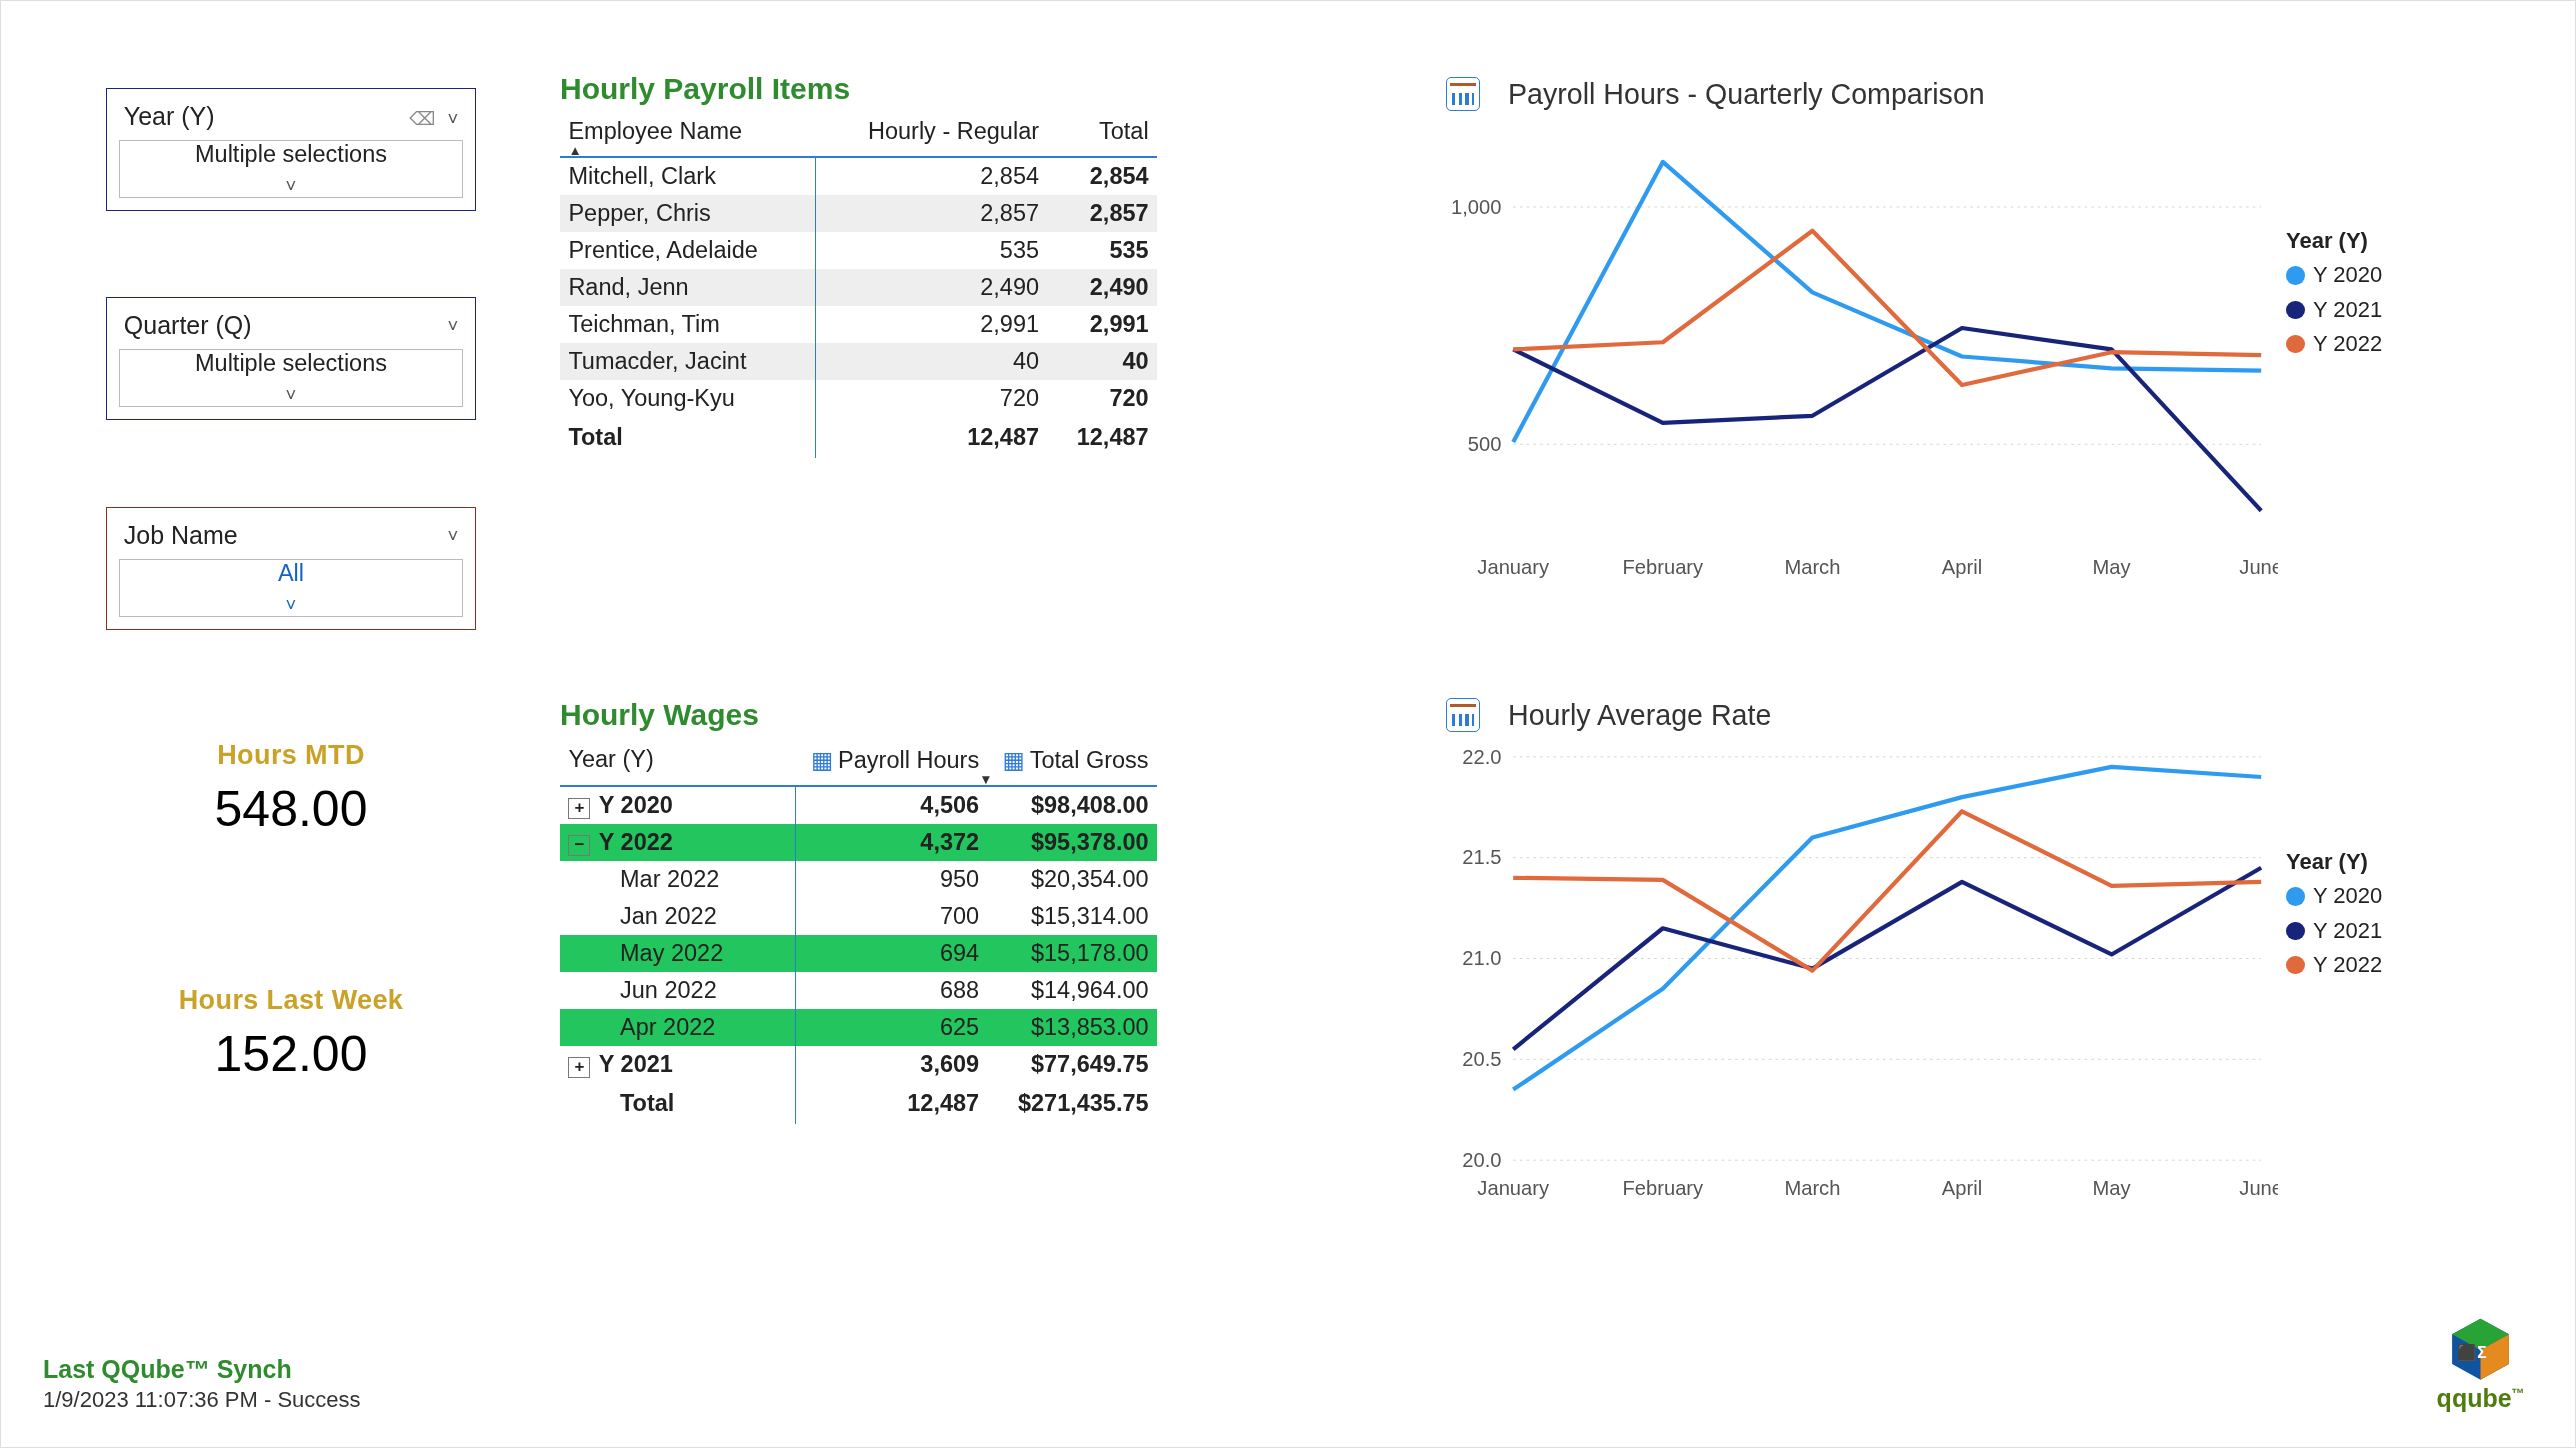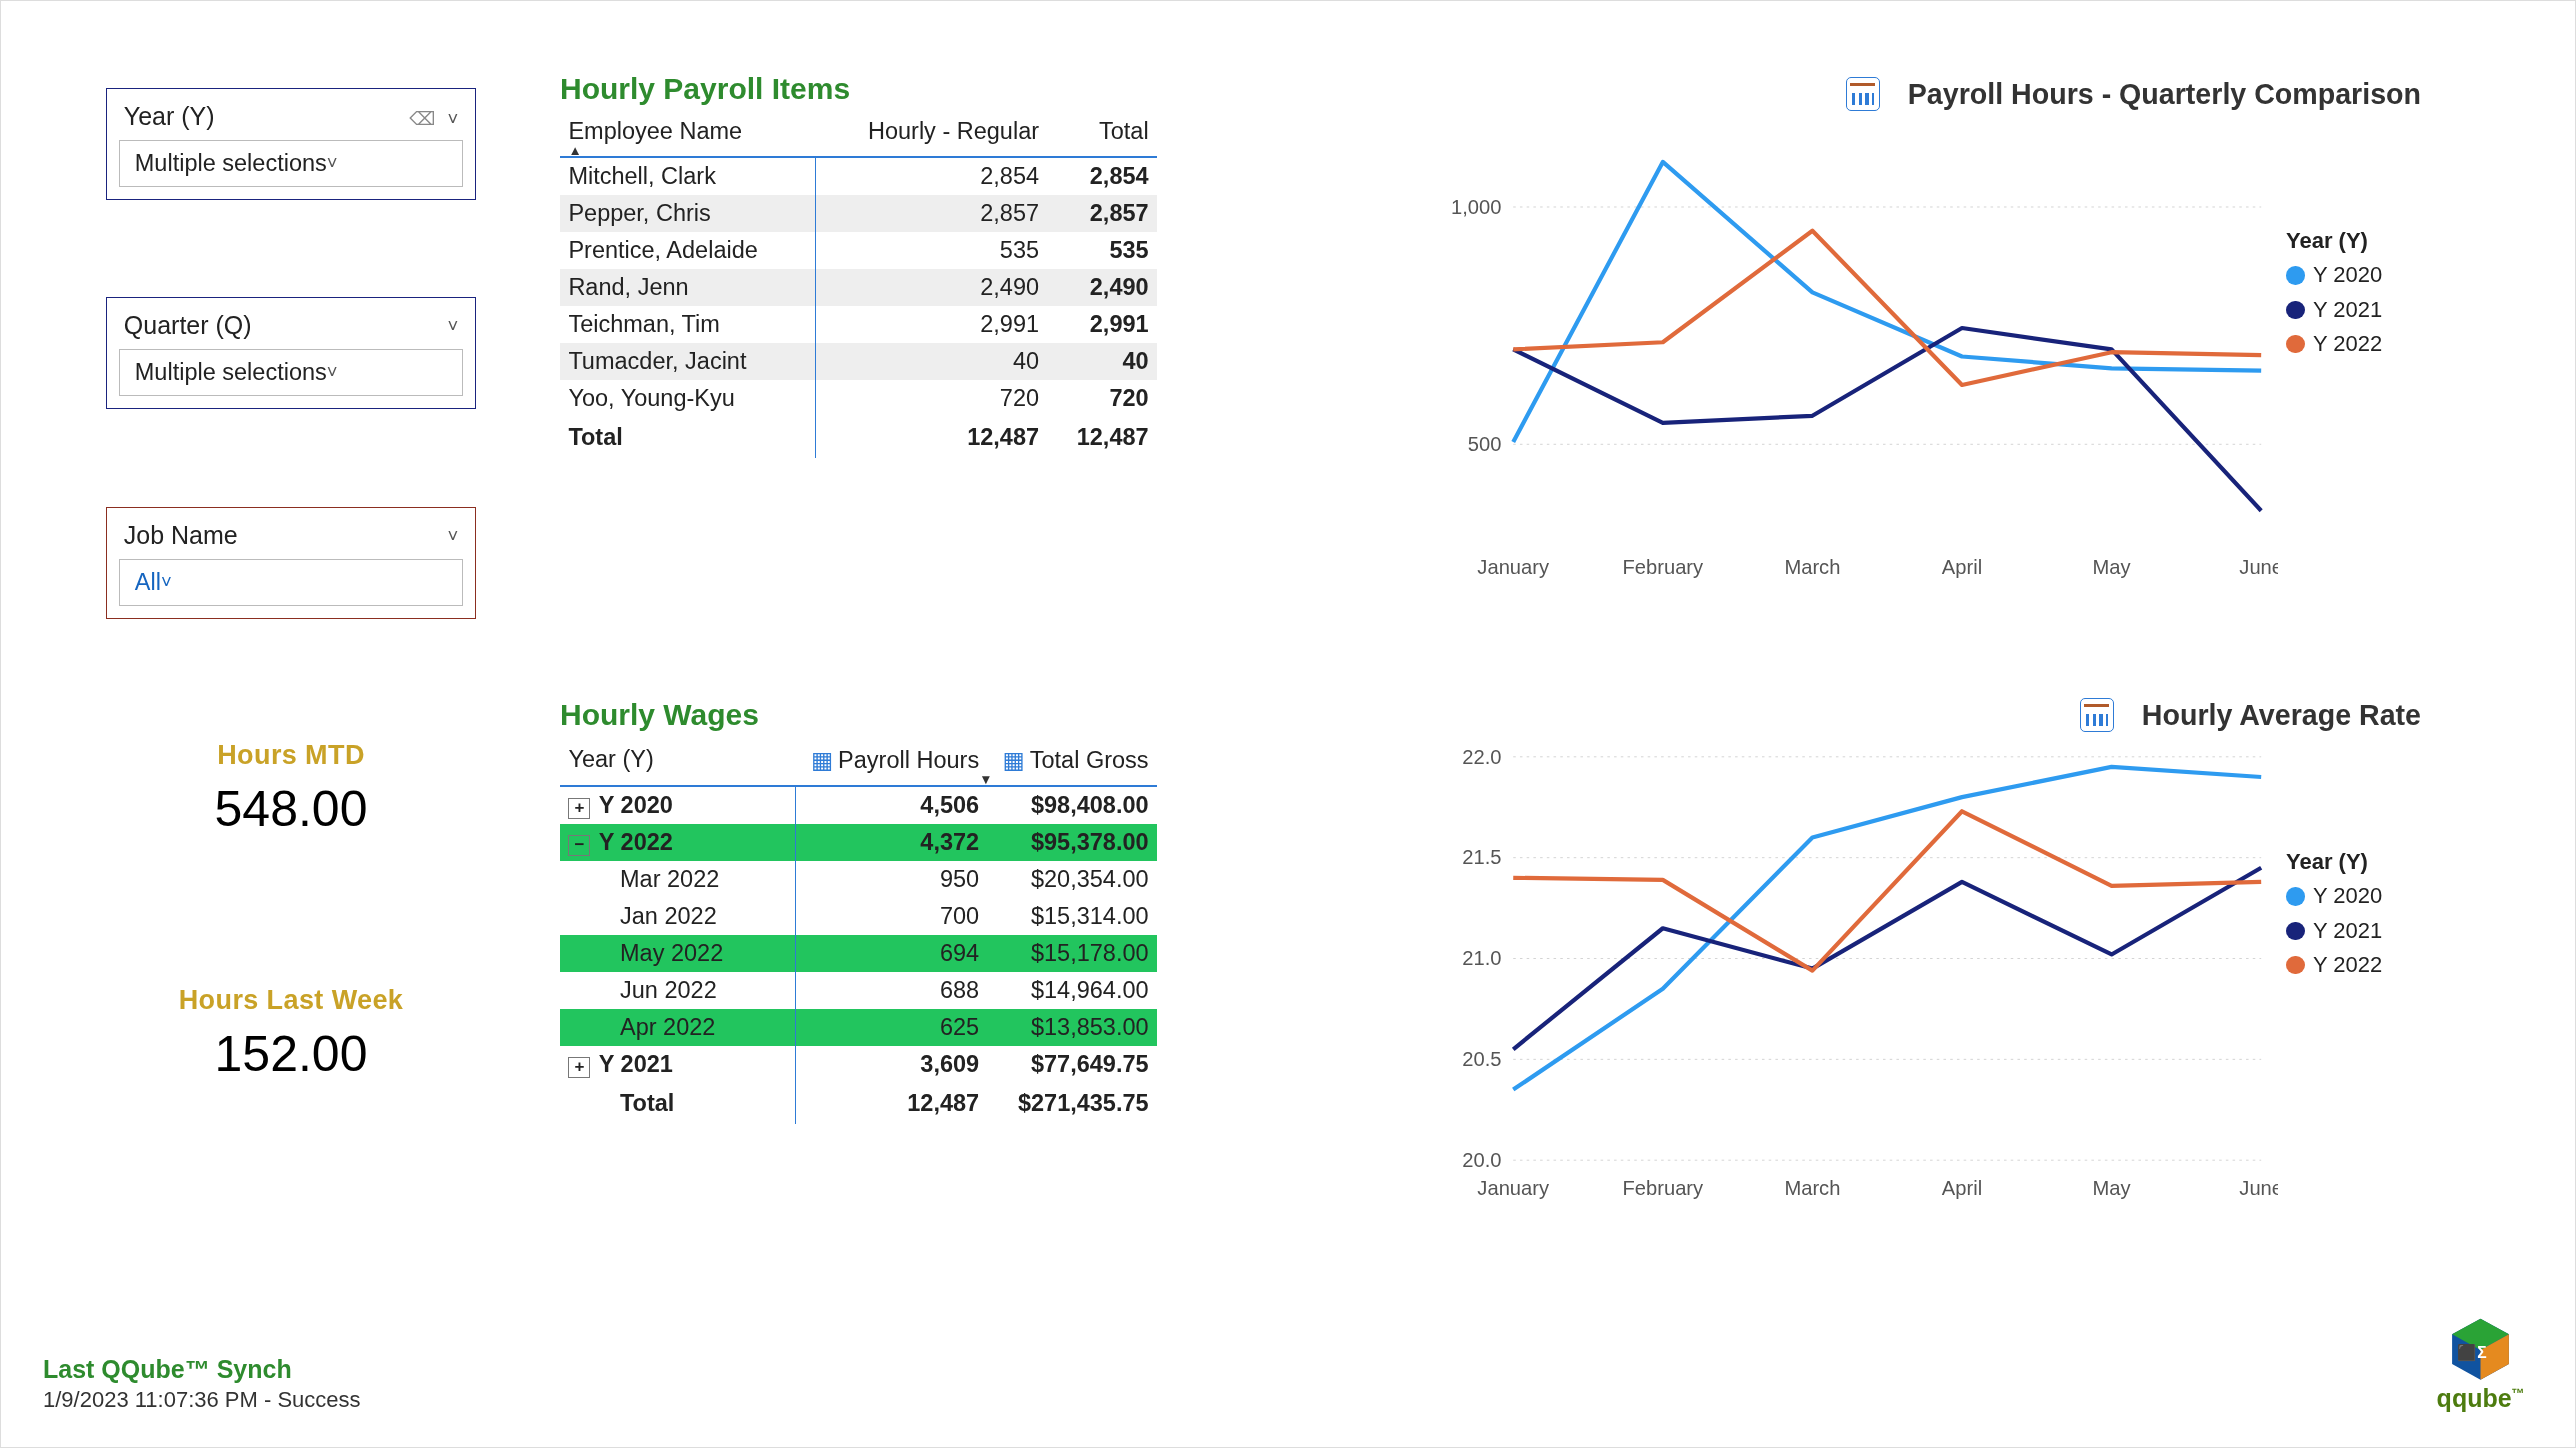--- a/index.html
+++ b/index.html
@@ -31,25 +31,27 @@
     align-items: center;
     justify-content: space-between;
     font-size: 25px;
     font-weight: 400;
     padding: 5px 5px 8.4px 5px;
   }
   .slicer-header .eraser { font-size: 18.5px; color: #888; margin-right: 5px; }
   .slicer-header .chev   { font-size: 18.5px; color: #555; }
   .slicer-select {
     border: 0.8px solid #bbb;
-    height: 47px;
+    height: 58px;
     display: flex;
     align-items: center;
+    justify-content: space-between;
     padding: 0 15px;
     font-size: 23.5px;
+    flex-direction: column;
   }
   .slicer-select .chev { font-size: 18.5px; color: #555; }
   .slicer-select.blue-text { color: #1565c0; }
 
   
   .kpi { position: absolute; left: 105px; width: 370px; text-align: center; }
   .kpi-label { color: #c9a227; font-size: 27px; font-weight: 600; letter-spacing: 0.4px; }
   .kpi-value { color: #000; font-size: 50px; font-weight: 500; margin-top: 9px; }
 
   
@@ -91,21 +93,21 @@
   .tbl2 td.c3 { text-align: right; }
   .tbl2 .boldrow td { font-weight: 700; }
   .tbl2 .toggler { display:inline-block; width:22px; text-align:center; border:0.8px solid #777; font-size:17px; line-height:18.5px; margin-right:8.4px; cursor:pointer; }
   .tbl2 .indent { padding-left: 60px; }
   .tbl2 tfoot td { padding: 6.7px 8.4px; font-weight: 700; }
   .tbl2 tfoot td.c2 { border-left: 1.7px solid #2e7bd6; }
   .tbl2 tfoot td:first-child { padding-left: 60px; }
 
   
   .chart-container { position: absolute; }
-  .chart-title { display:flex; align-items:center; gap:28px; font-size:28.6px; font-weight:700; color:#333; margin-bottom:8.4px;justify-content:flex-end; }
+  .chart-title { display:flex; align-items:center; gap:28px; font-size:28.6px; font-weight:400; color:#333; margin-bottom:8.4px; }
   .chart-title .cal-badge {
     width:34px; height:34px; border:1.7px solid #2e7bd6; border-radius:5px;
     display:flex; align-items:flex-end; justify-content:center; position:relative;
     background:#fff;
   }
   .chart-title .cal-badge::before {
     content:""; position:absolute; top:5px; left:3.4px; right:3.4px; height:3.4px; background:#b05a2a;
   }
   .chart-title .cal-badge::after {
     content:""; position:absolute; bottom:5px; left:5px; right:5px; height:11.8px;

